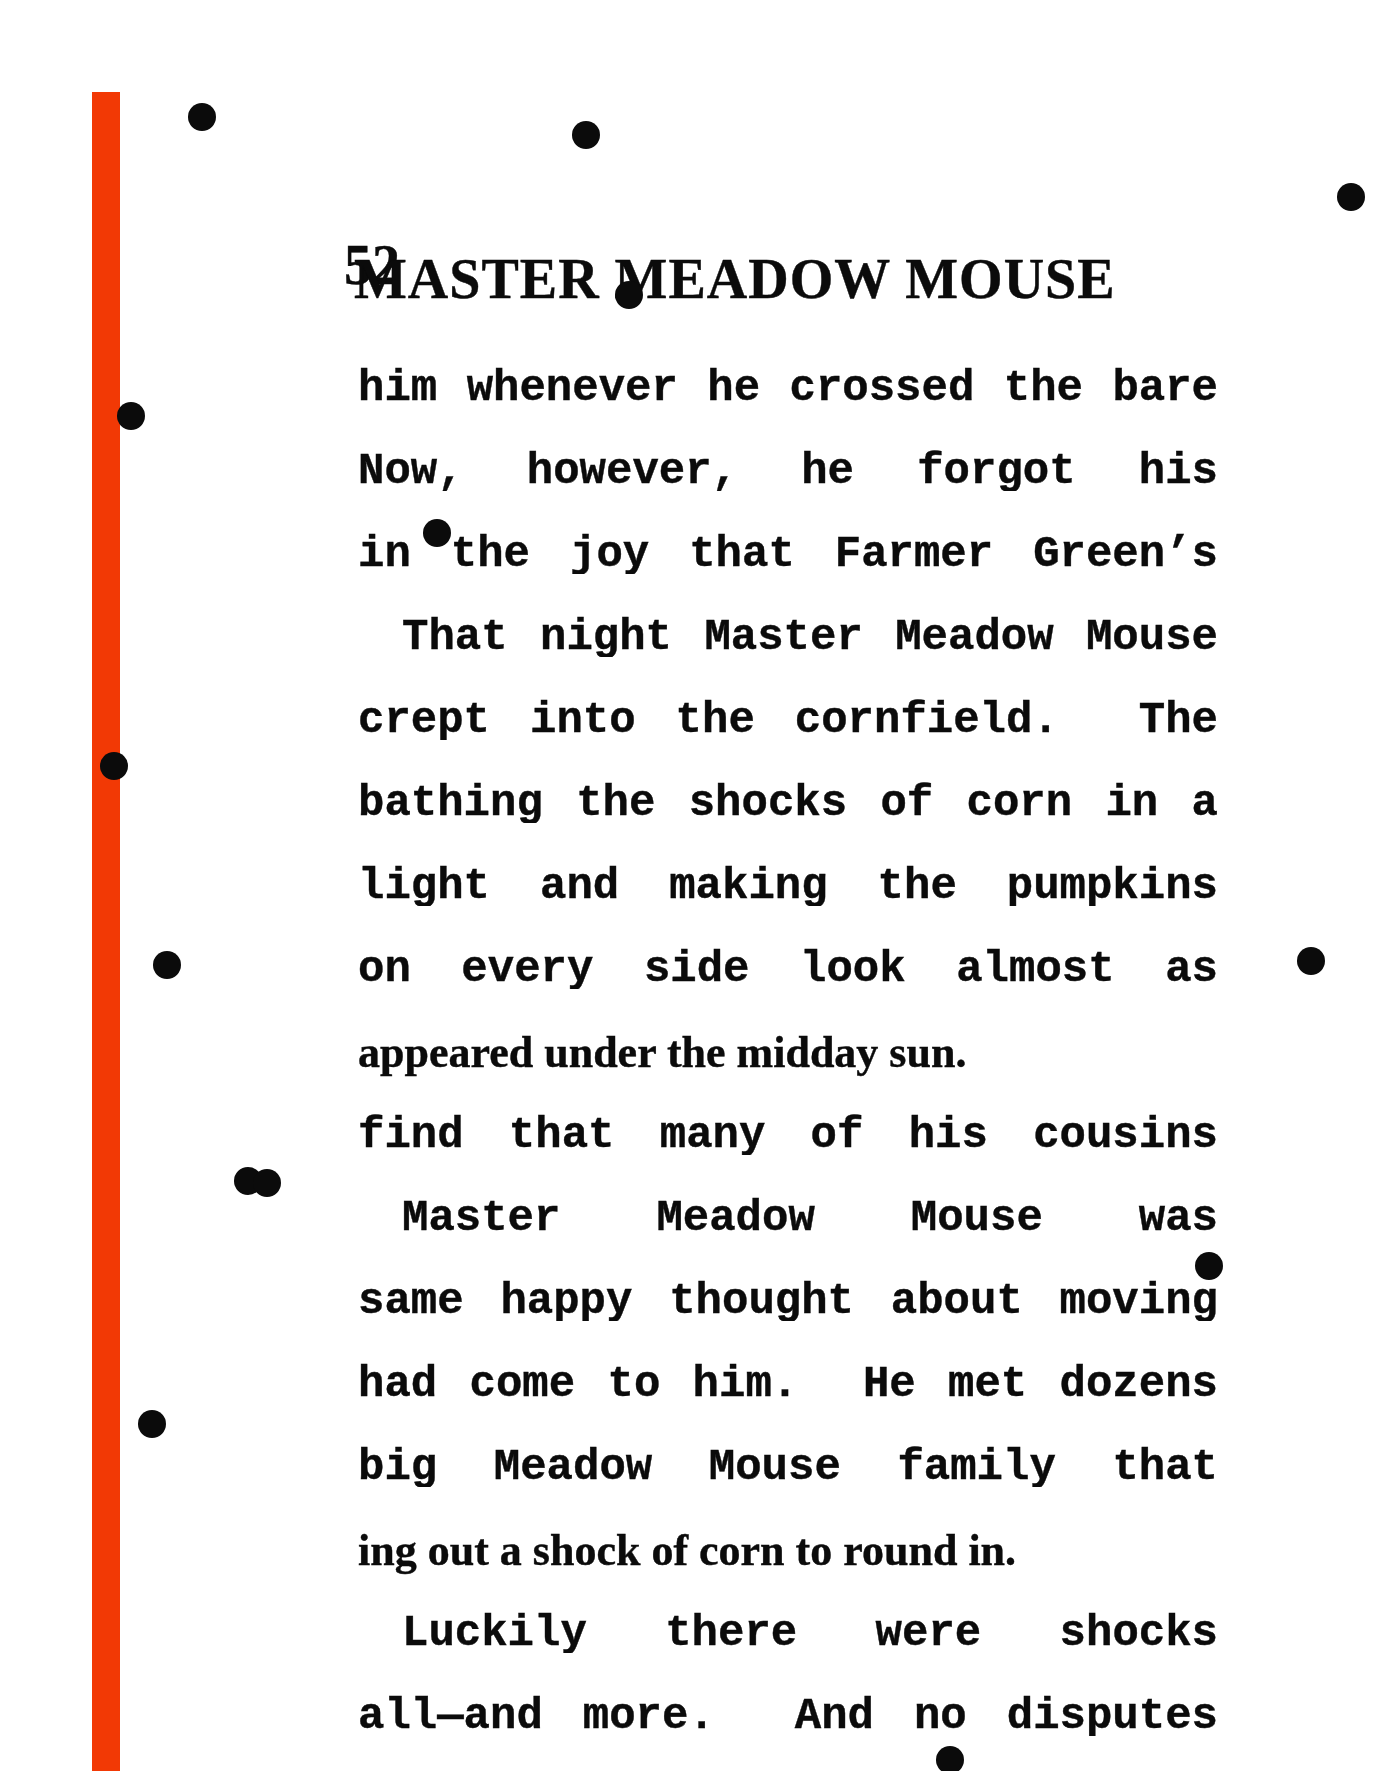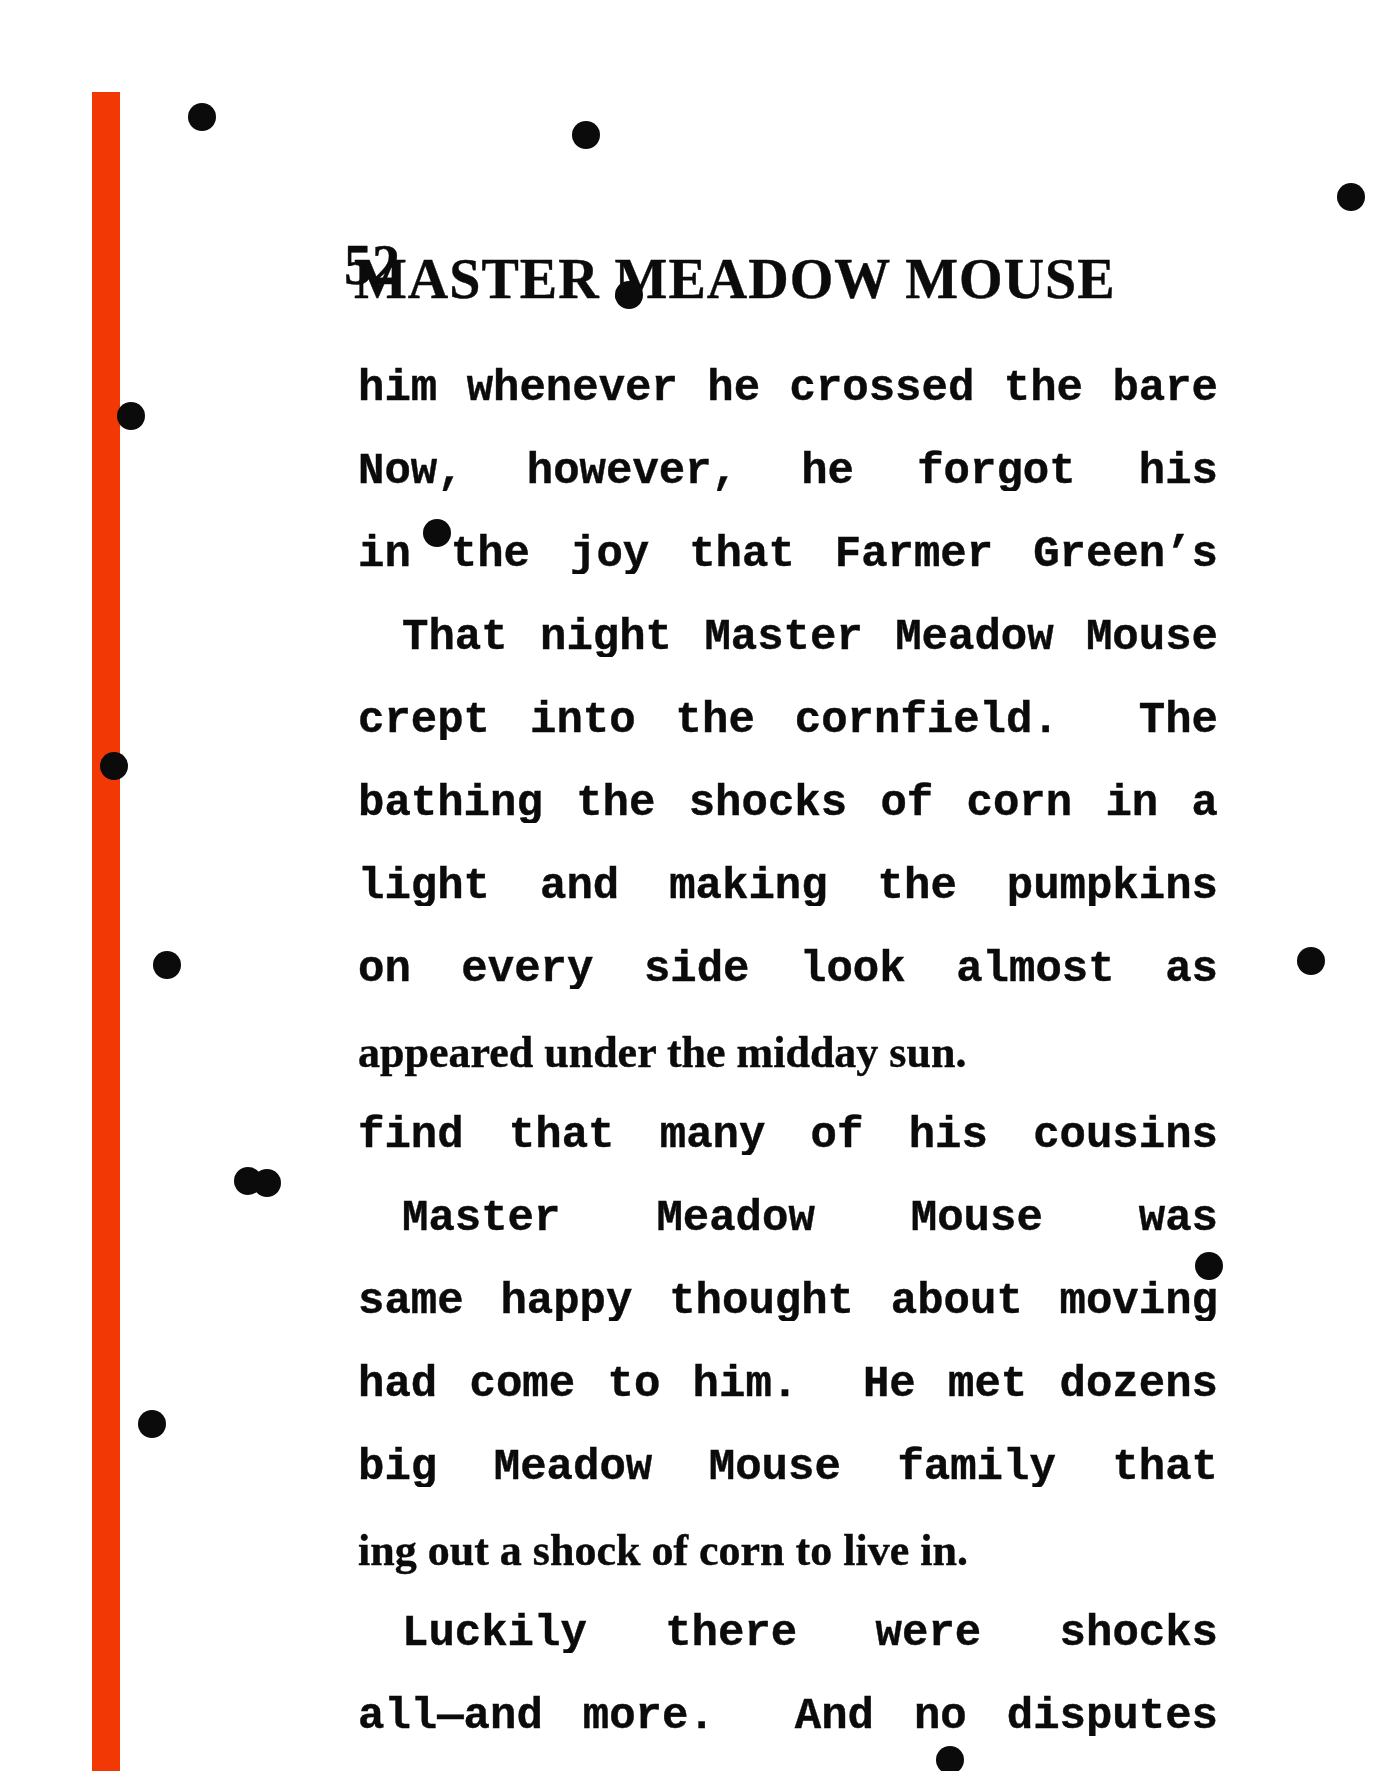--- a/index.html
+++ b/index.html
@@ -94,21 +94,21 @@
     <div class="line j">crept into the cornfield.&nbsp; The round, yel-</div>
     <div class="line j">bathing the shocks of corn in a flood of</div>
     <div class="line j">light and making the pumpkins that lay</div>
     <div class="line j">on every side look almost as golden as they</div>
     <div class="line pend">appeared under the midday sun.</div>
     <div class="line j">find that many of his cousins had had the</div>
     <div class="line j ind">Master Meadow Mouse was surprised to</div>
     <div class="line j">same happy thought about moving that</div>
     <div class="line j">had come to him.&nbsp; He met dozens of the</div>
     <div class="line j">big Meadow Mouse family that night.</div>
-    <div class="line pend">ing out a shock of corn to live in.</div>
+    <div class="line pend">ing out a shock of corn to round in.</div>
     <div class="line j ind">Luckily there were shocks enough for</div>
     <div class="line j">all—and more.&nbsp; And no disputes arose.</div>
   </div>
 
   <div class="speck" style="left:96px;  top:11px;   width:6px; height:5px;"></div>
   <div class="speck" style="left:480px; top:29px;   width:5px; height:5px;"></div>
   <div class="speck" style="left:1245px;top:91px;   width:6px; height:6px;"></div>
   <div class="speck" style="left:523px; top:189px;  width:5px; height:5px;"></div>
   <div class="speck" style="left:25px;  top:310px;  width:3px; height:3px;"></div>
   <div class="speck" style="left:331px; top:427px;  width:4px; height:4px;"></div>

